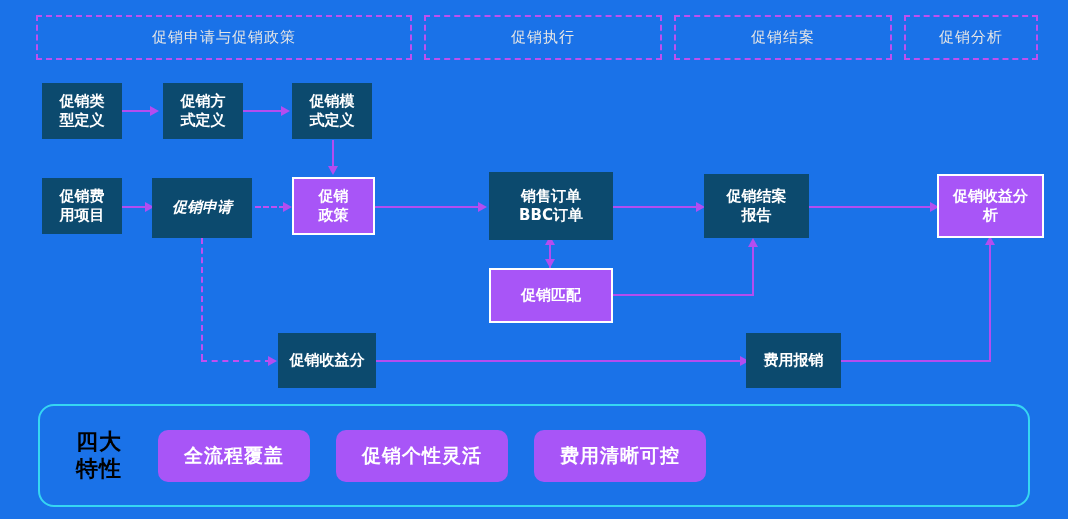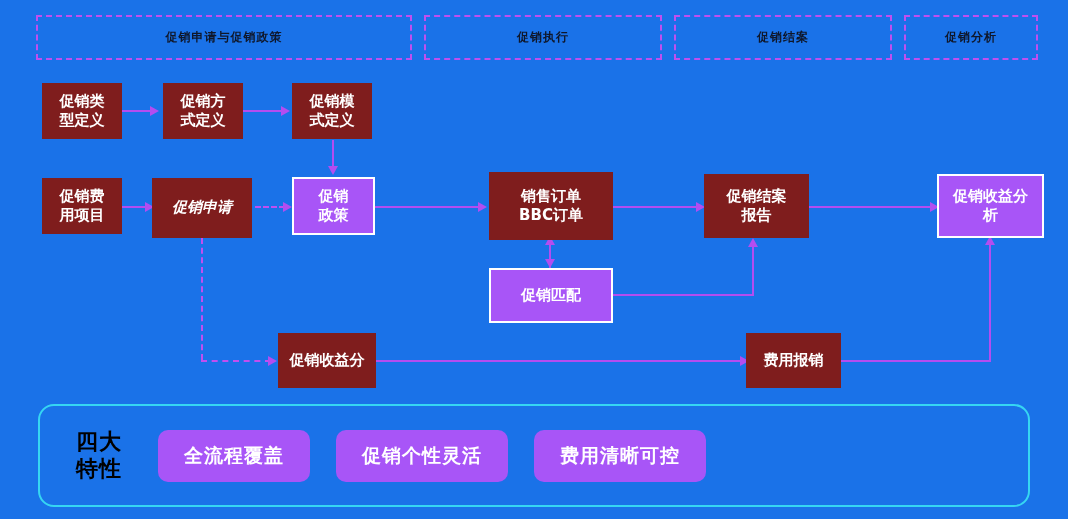--- a/index.html
+++ b/index.html
@@ -11,39 +11,39 @@
     position:relative;
   }
   .stage{position:absolute;left:0;top:0;width:1068px;height:519px;}
 
   
   .phase{
     position:absolute;
     border:2px dashed #c04ff0;
     box-sizing:border-box;
     display:flex;align-items:center;justify-content:center;
-    color:#0f172a;
-    font-weight:bold;
-    font-size:12px;
+    color:#e5e5e5;
+    font-weight:normal;
+    font-size:15px;
     letter-spacing:1px;
   }
 
   
   .node{
     position:absolute;
     box-sizing:border-box;
     display:flex;align-items:center;justify-content:center;
     text-align:center;
     color:#ffffff;
     font-weight:bold;
     font-size:15px;
     line-height:1.28;
     z-index:4;
   }
-  .node.cyan{background:#7f1d1d;}
+  .node.cyan{background:#0c4a6e;}
   .node.purple{background:#a855f7;border:2px solid #ffffff;}
   .node .lbl{display:block;padding:0 3px;}
 
   
   .ln{position:absolute;background:#b34df0;z-index:2;}
   .ln.h{height:2px;}
   .ln.v{width:2px;}
   .dln{position:absolute;z-index:2;}
   .dln.h{height:0;border-top:2px dashed #c04ff0;}
   .dln.v{width:0;border-left:2px dashed #c04ff0;}

